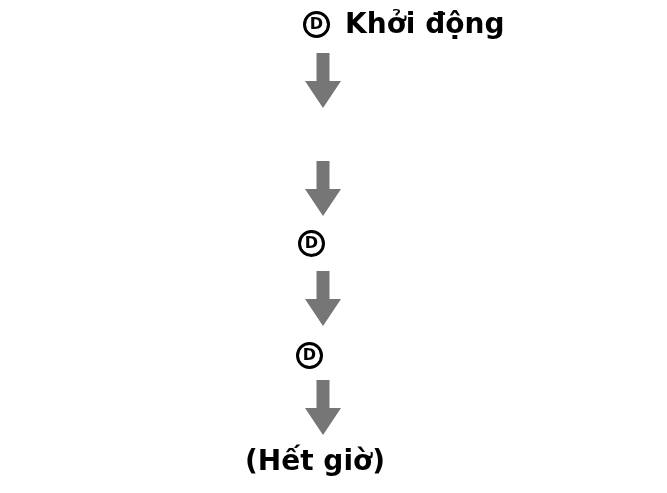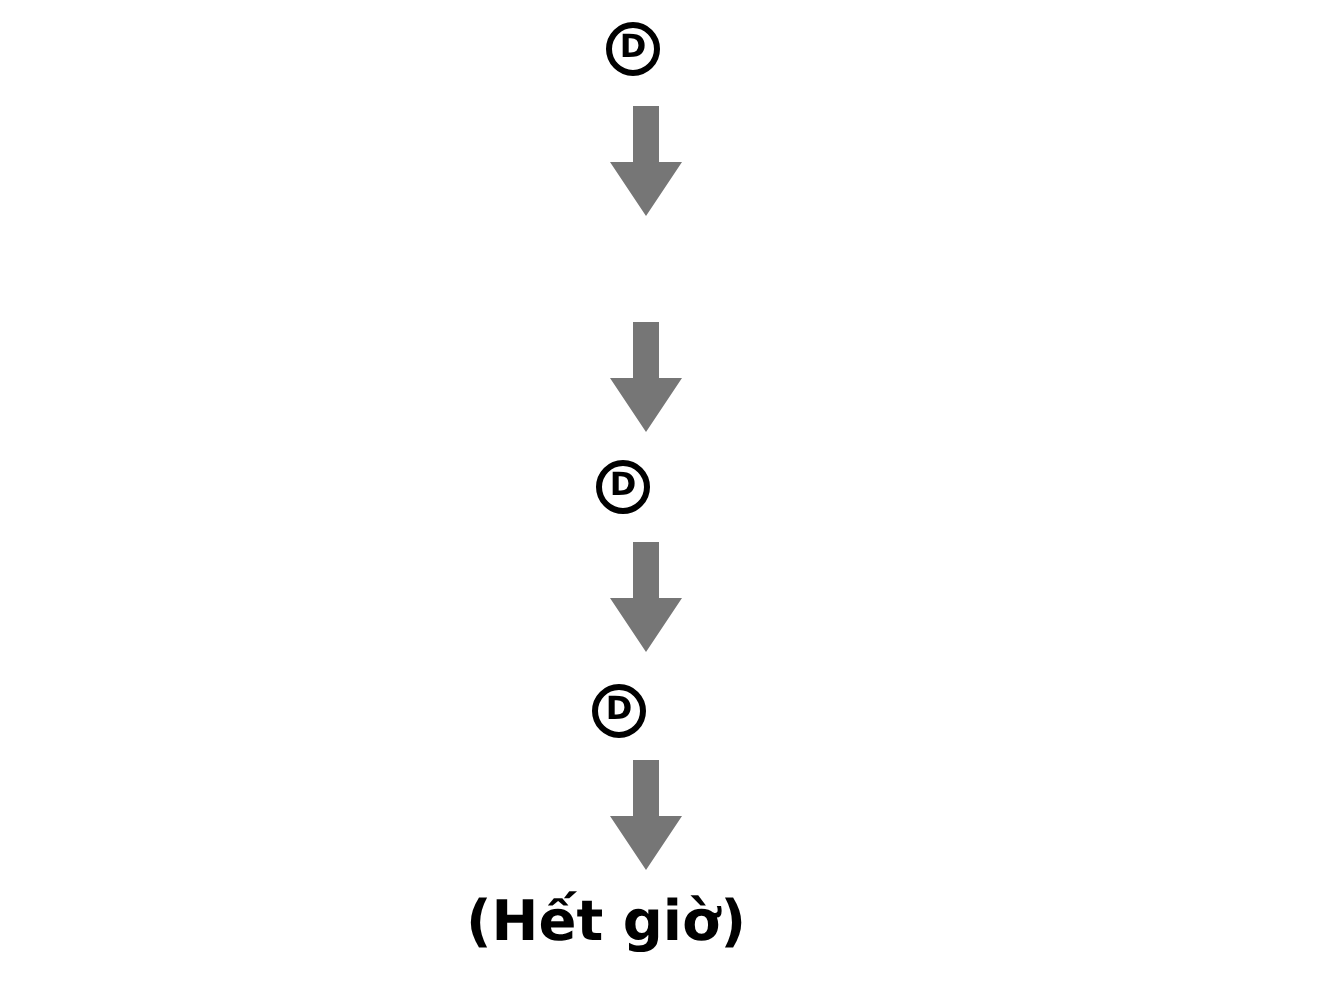--- a/index.html
+++ b/index.html
@@ -55,20 +55,21 @@
 </style>
 </head>
 <body>
 
 <div class="canvas">
 
   <div class="row" style="left:303px; top:4px;">
     <span class="dicon">
       <span>D</span>
     </span>
+    <span class="label">Khởi động</span>
   </div>
 
   <svg class="arrow" style="left:305px; top:53px;" viewBox="0 0 36 55" aria-hidden="true">
     <polygon points="11.5,0 24.5,0 24.5,28 36,28 18,55 0,28 11.5,28" fill="#767676"></polygon>
   </svg>
 
 
   <svg class="arrow" style="left:305px; top:161px;" viewBox="0 0 36 55" aria-hidden="true">
     <polygon points="11.5,0 24.5,0 24.5,28 36,28 18,55 0,28 11.5,28" fill="#767676"></polygon>
   </svg>
@@ -86,17 +87,17 @@
   <div class="row" style="left:296px; top:335px;">
     <span class="dicon">
       <span>D</span>
     </span>
   </div>
 
   <svg class="arrow" style="left:305px; top:380px;" viewBox="0 0 36 55" aria-hidden="true">
     <polygon points="11.5,0 24.5,0 24.5,28 36,28 18,55 0,28 11.5,28" fill="#767676"></polygon>
   </svg>
 
-  <div class="row" style="left:233px; top:441px;">
+  <div class="row" style="left:245px; top:441px;">
     <span class="label">(Hết giờ)</span>
   </div>
 
 </div>
 
 </body></html>

